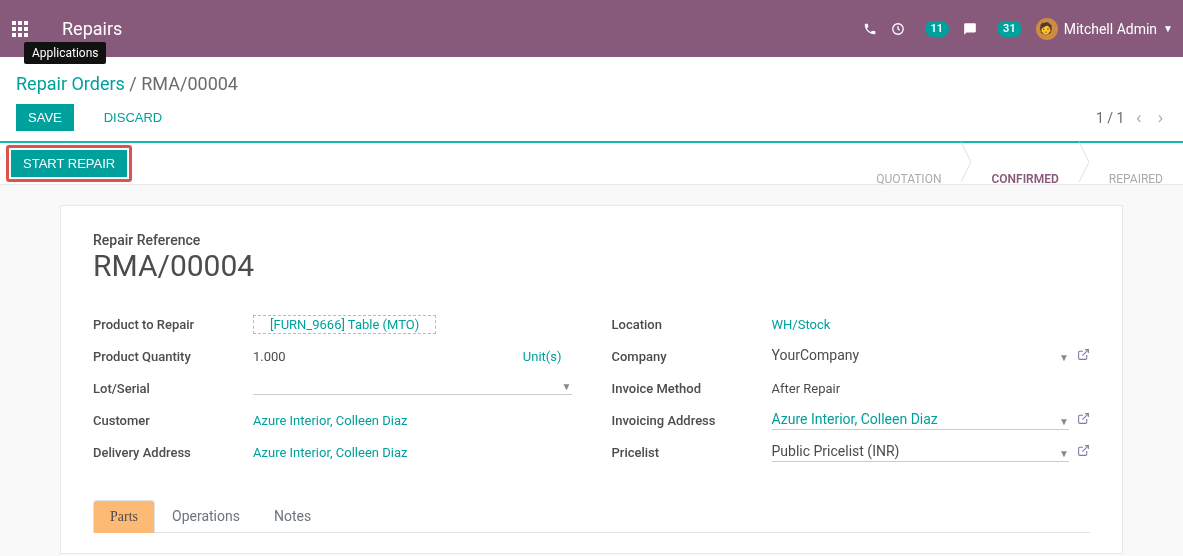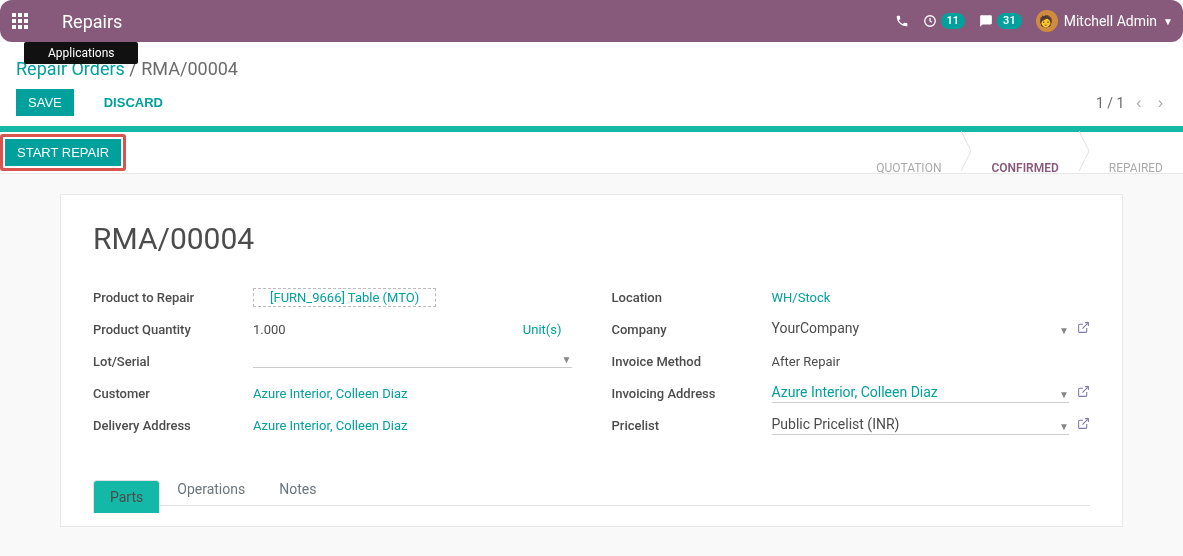--- a/index.html
+++ b/index.html
@@ -1,36 +1,36 @@
 <!DOCTYPE html>
 <html><head>
 <meta charset="utf-8">
 <style>
 * { box-sizing: border-box; margin: 0; padding: 0; }
 body { font-family: -apple-system, BlinkMacSystemFont, "Segoe UI", Roboto, "Helvetica Neue", Arial, sans-serif; font-size: 14px; color: #4c4c4c; background: #f9f9f9; width: 1183px; }
-.topbar { background: #875a7b; height: 42px; display: flex; align-items: center; color: #fff; padding: 0 0 0 0; border-radius: 12px; }
+.topbar { background: #875a7b; height: 57px; display: flex; align-items: center; color: #fff; padding: 0 0 0 0; }
 .apps-grid-icon { width: 40px; height: 42px; display: flex; align-items: center; justify-content: center; cursor: pointer; }
 .apps-grid-icon svg { width: 16px; height: 16px; fill: #fff; }
 .topbar-title { font-size: 18px; margin-left: 22px; color: #fff; font-weight: 400; }
 .topbar-spacer { flex: 1; }
 .topbar-actions { display: flex; align-items: center; gap: 14px; padding-right: 10px; }
-.topbar-icon { color: #fff; display: flex; align-items: center; gap: 4px; cursor: pointer; font-size: 12px; }
+.topbar-icon { color: #fff; display: flex; align-items: center; gap: 20px; cursor: pointer; font-size: 12px; }
 .badge { background: #00a09d; color: #fff; border-radius: 8px; padding: 1px 6px; font-size: 11px; font-weight: 600; line-height: 14px; }
 .user-block { display: flex; align-items: center; gap: 6px; color: #fff; cursor: pointer; }
 .avatar { width: 22px; height: 22px; border-radius: 50%; background: #d08c3e; display: flex; align-items: center; justify-content: center; font-size: 11px; }
-.tooltip { position: absolute; top: 42px; left: 24px; background: #111; color: #fff; font-size: 12px; padding: 4px 24px; border-radius: 2px; z-index: 10; }
-.subheader { background: #fff; padding: 10px 16px 0 16px; border-bottom: 6px solid #14b8a6; }
+.tooltip { position: absolute; top: 42px; left: 24px; background: #111; color: #fff; font-size: 12px; padding: 4px 8px; border-radius: 2px; z-index: 10; }
+.subheader { background: #fff; padding: 10px 16px 0 16px; border-bottom: 2px solid #14b8a6; }
 .breadcrumb { font-size: 18px; color: #6b6b6b; margin-bottom: 10px; margin-top: 6px; }
 .breadcrumb a { color: #00a09d; text-decoration: none; }
 .btn-bar { display: flex; align-items: center; gap: 30px; padding-bottom: 10px; }
 .btn-primary { background: #00a09d; color: #fff; border: none; padding: 6px 12px; font-size: 13px; cursor: pointer; text-transform: uppercase; font-weight: 500; }
-.btn-link { background: none; border: none; color: #00a09d; font-size: 13px; cursor: pointer; text-transform: uppercase; font-weight: 700; }
+.btn-link { background: none; border: none; color: #00a09d; font-size: 13px; cursor: pointer; text-transform: uppercase; font-weight: 400; }
 .pager { margin-left: auto; display: flex; align-items: center; gap: 8px; color: #6b6b6b; font-size: 14px; }
 .pager button { background: none; border: none; color: #aaa; cursor: pointer; padding: 2px 4px; font-size: 16px; }
-.statusbar { background: #fff; border-bottom: 1px solid #e8e8e8; display: flex; align-items: center; height: 42px; }
+.statusbar { background: #fff; border-bottom: 1px solid #e8e8e8; display: flex; align-items: center; height: 42px; padding-left: 6px; }
 .start-repair-wrap { border: 3px solid #d9534f; border-radius: 3px; display: inline-block; padding: 2px; }
 .start-repair-btn { background: #00a09d; color: #fff; border: none; padding: 6px 12px; font-size: 13px; cursor: pointer; text-transform: uppercase; font-weight: 500; }
 .status-arrows { margin-left: auto; display: flex; align-items: center; font-size: 12px; color: #aaa; text-transform: uppercase; }
 .status-step { padding: 14px 20px; position: relative; margin-top: 31px; }
 .status-step.active { color: #875a7b; font-weight: 600; }
 .status-arrow-sep { color: #e0e0e0; }
 .form-card { background: #fff; margin: 20px 60px 0 60px; border: 1px solid #e8e8e8; padding: 26px 32px 20px 32px; }
 .ref-label { font-size: 14px; color: #4c4c4c; margin-bottom: 0; font-weight: 500; }
 .ref-value { font-size: 30px; color: #4c4c4c; margin-bottom: 30px; }
 .two-col { display: flex; gap: 40px; }
@@ -41,21 +41,21 @@
 .field-value { flex: 1; color: #4c4c4c; font-size: 13px; display: flex; align-items: center; }
 .link-val { color: #00a09d; border: 1px dashed #bbb; padding: 1px 16px; display: inline-block; }
 .link-plain { color: #00a09d; }
 .unit { color: #00a09d; margin-left: auto; margin-right: 10px; }
 .dropdown-field { flex: 1; display: flex; align-items: flex-end; border-bottom: 1px solid #ccc; padding-bottom: 2px; gap: 48px; }
 .dropdown-field.noborder { border-bottom: none; }
 .dropdown-arrow { margin-left: auto; color: #888; font-size: 10px; }
 .ext-link-icon { margin-left: 8px; color: #7c7bad; font-size: 13px; cursor: pointer; }
 .tabs { display: flex; border-bottom: 1px solid #dee2e6; margin-top: 26px; }
 .tab { padding: 8px 16px; color: #6c757d; cursor: pointer; border: 1px solid transparent; border-bottom: none; font-size: 14px; }
-.tab.active { color: #4c4c4c; border-color: #dee2e6; background: #14b8a6; border-radius: 4px 4px 0 0; position: relative; top: 8px; }
+.tab.active { color: #4c4c4c; border-color: #dee2e6; background: #fdba74; border-radius: 4px 4px 0 0; position: relative; top: 1px; font-family: Liberation Serif, serif; }
 .qty-box { display: inline-block; min-width: 100px; }
 </style>
 </head>
 <body>
 
 <div class="topbar">
   <div class="apps-grid-icon">
     <svg viewBox="0 0 16 16">
         <rect x="0" y="0" width="4" height="4"></rect>
         <rect x="6" y="0" width="4" height="4"></rect>
@@ -131,20 +131,21 @@
     <div class="status-arrow-sep">
       <svg width="10" height="40" viewBox="0 0 10 40">
           <path d="M0 0 L10 20 L0 40" fill="none" stroke="#e0e0e0" stroke-width="1"></path>
         </svg>
     </div>
     <div class="status-step">REPAIRED</div>
   </div>
 </div>
 
 <div class="form-card">
+  <div class="ref-label">Repair Reference</div>
   <div class="ref-value">RMA/00004</div>
 
   <div class="two-col">
     <div class="col">
       <div class="field-row">
         <div class="field-label">Product to Repair</div>
         <div class="field-value">
           <span class="link-val">[FURN_9666] Table (MTO)</span>
         </div>
       </div>

